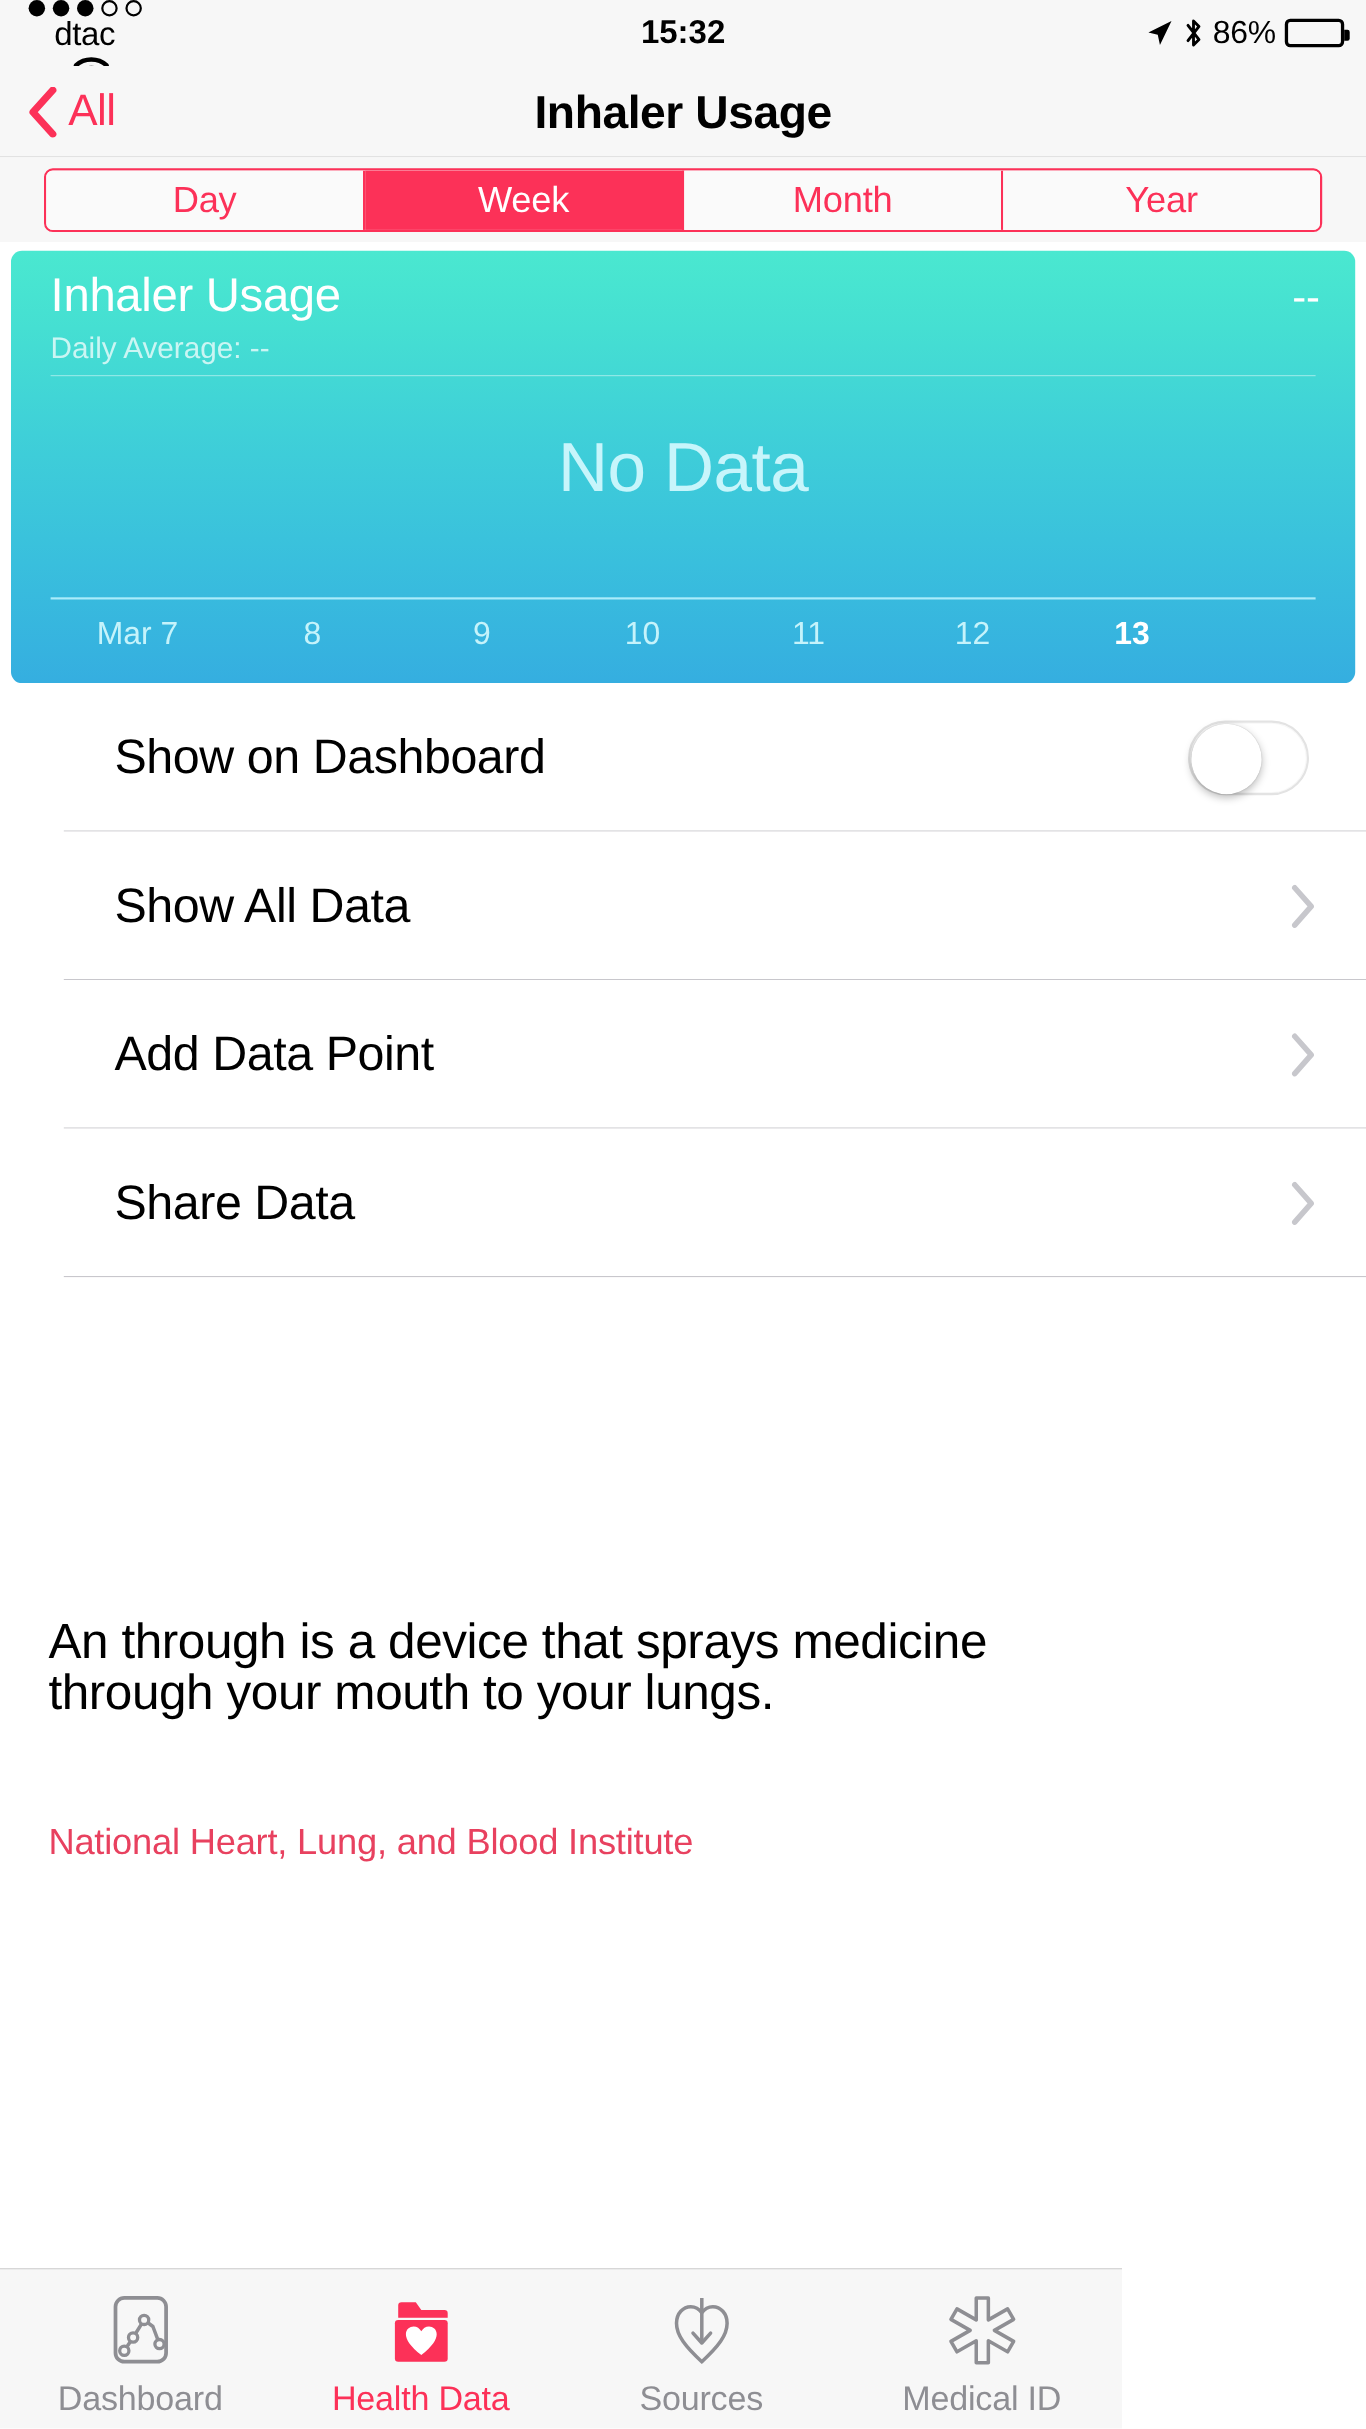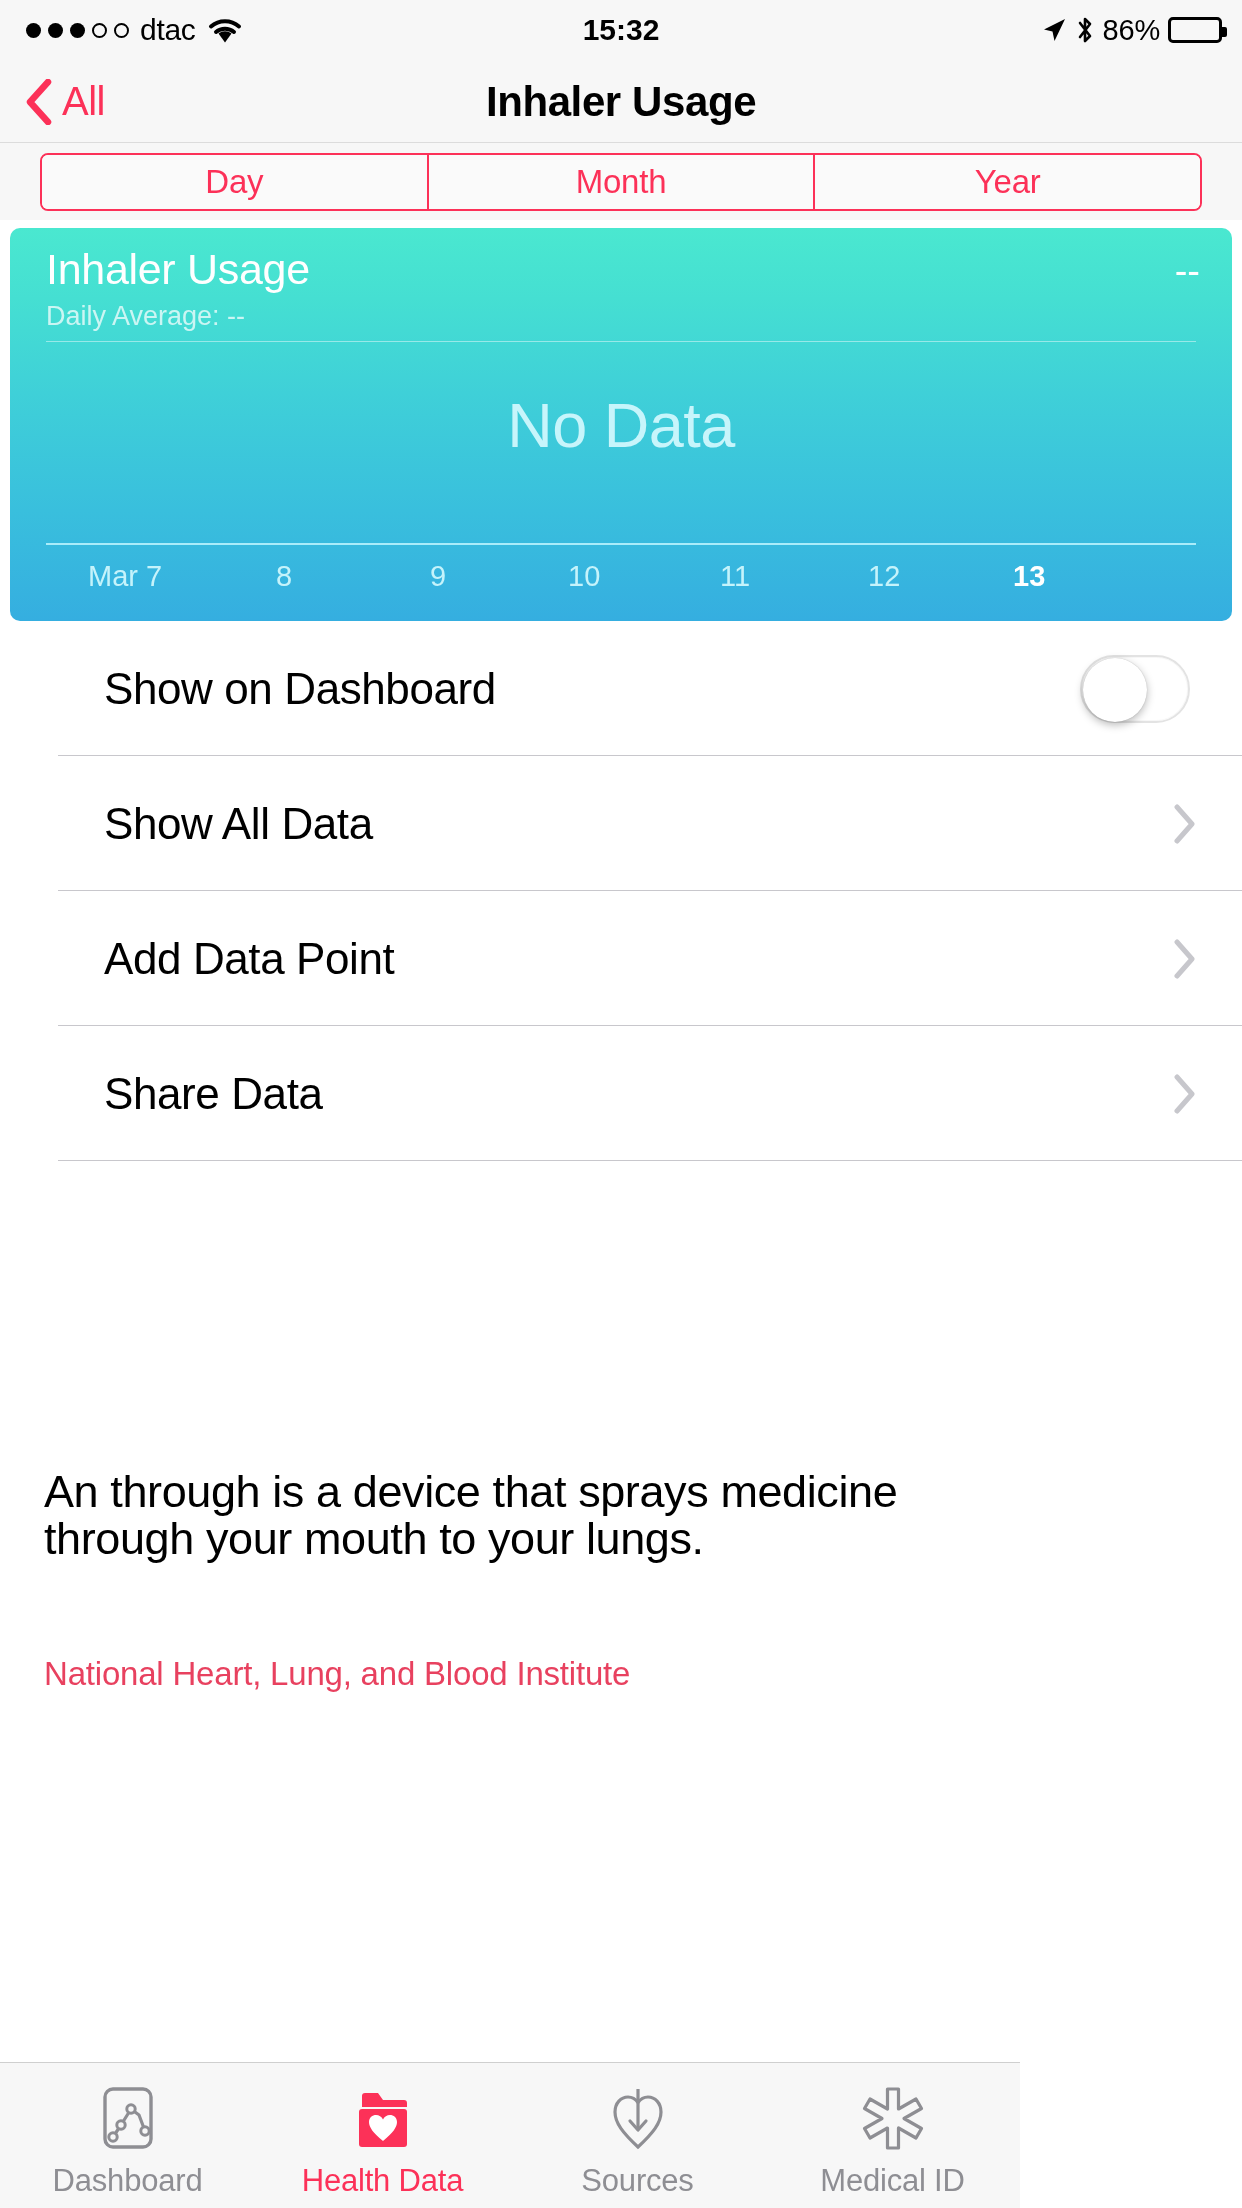--- a/index.html
+++ b/index.html
@@ -18,21 +18,21 @@
 
   
   .statusbar {
     position: absolute; top: 0; left: 0;
     width: 1242px; height: 60px;
     background: #f7f7f7;
     display: flex; align-items: center;
   }
   .sb-left {
     position: absolute; left: 26px; top: 0; height: 60px;
-    display: flex; align-items: center; gap: 0px;
+    display: flex; align-items: center; gap: 0px; flex-direction: column;
   }
   .dots { display: flex; align-items: center; gap: 7px; margin-right: 11px; }
   .dot { width: 15px; height: 15px; border-radius: 50%; }
   .dot.on { background: #000; }
   .dot.off { background: transparent; border: 2px solid #000; }
   .carrier { font-size: 30px; color: #000; letter-spacing: -0.3px; margin-right: 12px;}
   .wifi { width: 34px; height: 28px; position: relative; }
   .sb-center {
     position: absolute; left: 0; top: 0; width: 1242px; height: 60px;
     display: flex; align-items: center; justify-content: center;
@@ -250,20 +250,21 @@
         </svg>
       </span>
       <span class="nav-back-label">All</span>
     </div>
     <div class="nav-title">Inhaler Usage</div>
   </div>
 
   <div class="seg-wrap">
     <div class="segmented">
       <div class="seg">Day</div>
+      <div class="seg active">Week</div>
       <div class="seg">Month</div>
       <div class="seg">Year</div>
     </div>
   </div>
 
   <div class="chart-card">
     <div class="cc-title">Inhaler Usage</div>
     <div class="cc-value">--</div>
     <div class="cc-sub">Daily Average: --</div>
     <div class="cc-rule-top"></div>

